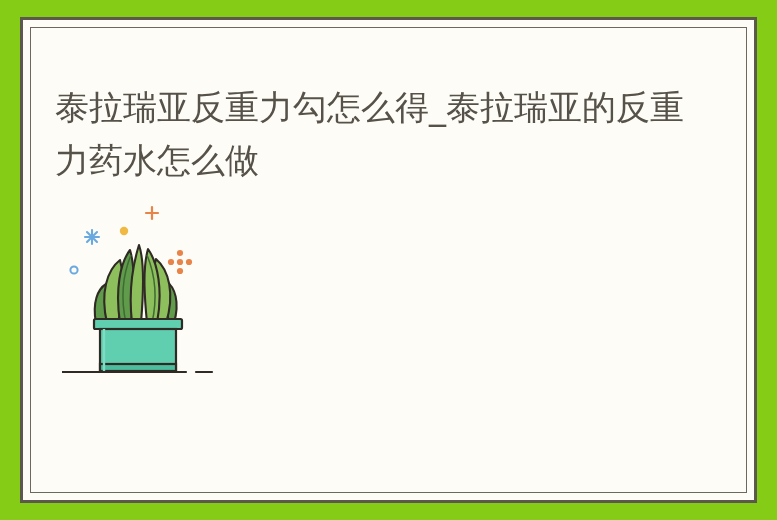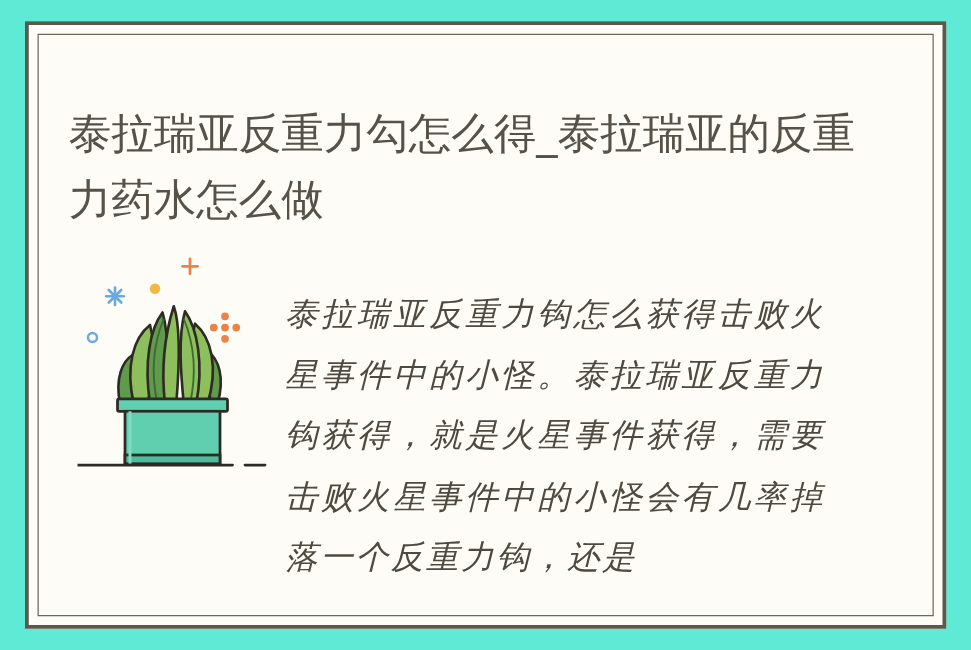--- a/index.html
+++ b/index.html
@@ -11,21 +11,21 @@
     height: 520px;
     background: #fbfaf2;
     font-family: "Liberation Sans", sans-serif;
     overflow: hidden;
   }
 
   #page {
     position: relative;
     width: 777px;
     height: 520px;
-    background: #5eead4;
+    background: #84cc16;
     box-sizing: border-box;
   }
 
   
   .frame-outer {
     position: absolute;
     left: 20px;
     top: 17px;
     width: 737px;
     height: 486px;
@@ -152,16 +152,15 @@
           <line x1="42" y1="137" x2="42" y2="179" stroke="#7fdcc2" stroke-width="2.4"></line>
         </g>
 
         <g stroke="#2f2a24" stroke-width="2.2" stroke-linecap="round">
           <line x1="-4" y1="180" x2="124" y2="180"></line>
           <line x1="134" y1="180" x2="150" y2="180"></line>
         </g>
       </svg>
     </div>
 
-    <p class="article">泰拉瑞亚反重力钩怎么获得击败火星事件中的小怪。泰拉瑞亚反重力钩获得，就是火星事件获得，需要击败火星事件中的小怪会有几率掉落一个反重力钩，还是</p>
 
   </div>
 </div>
 
 </body></html>

